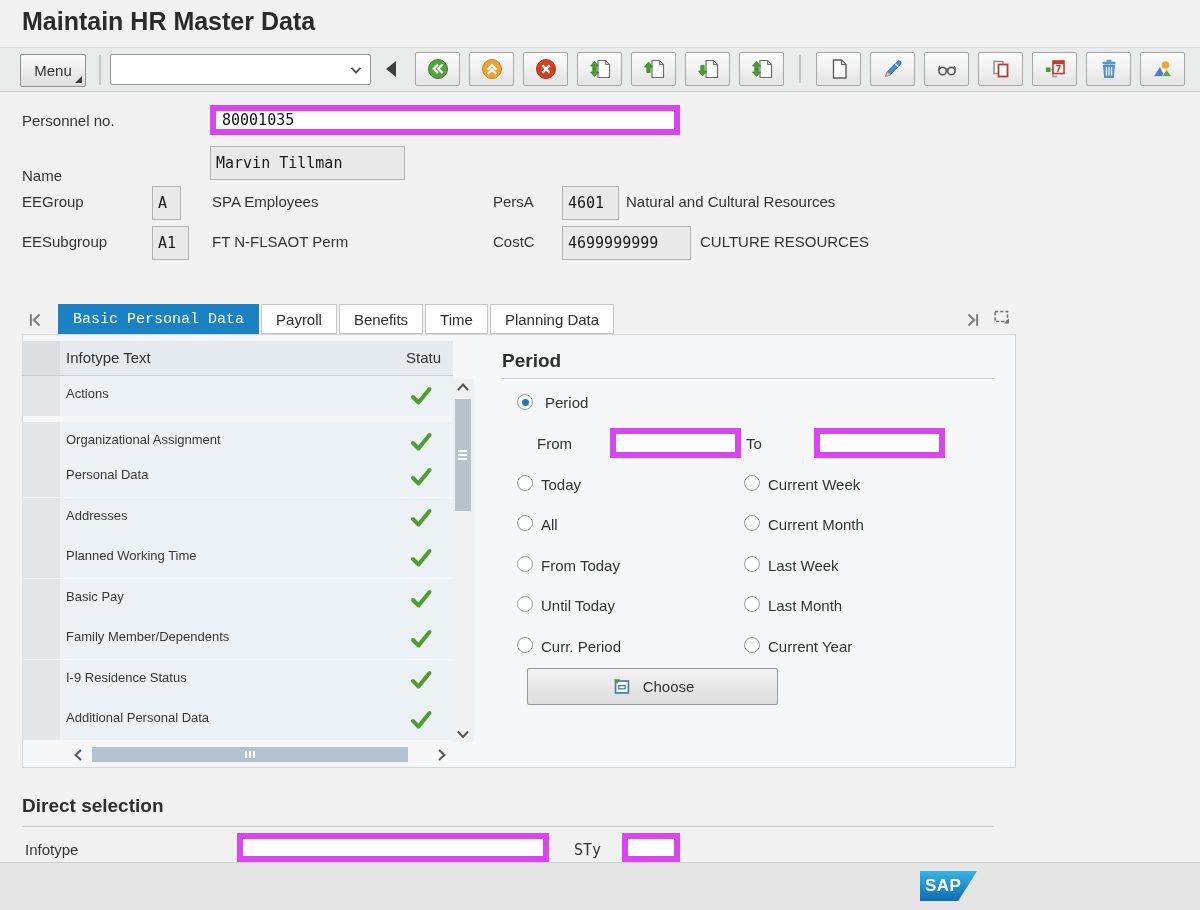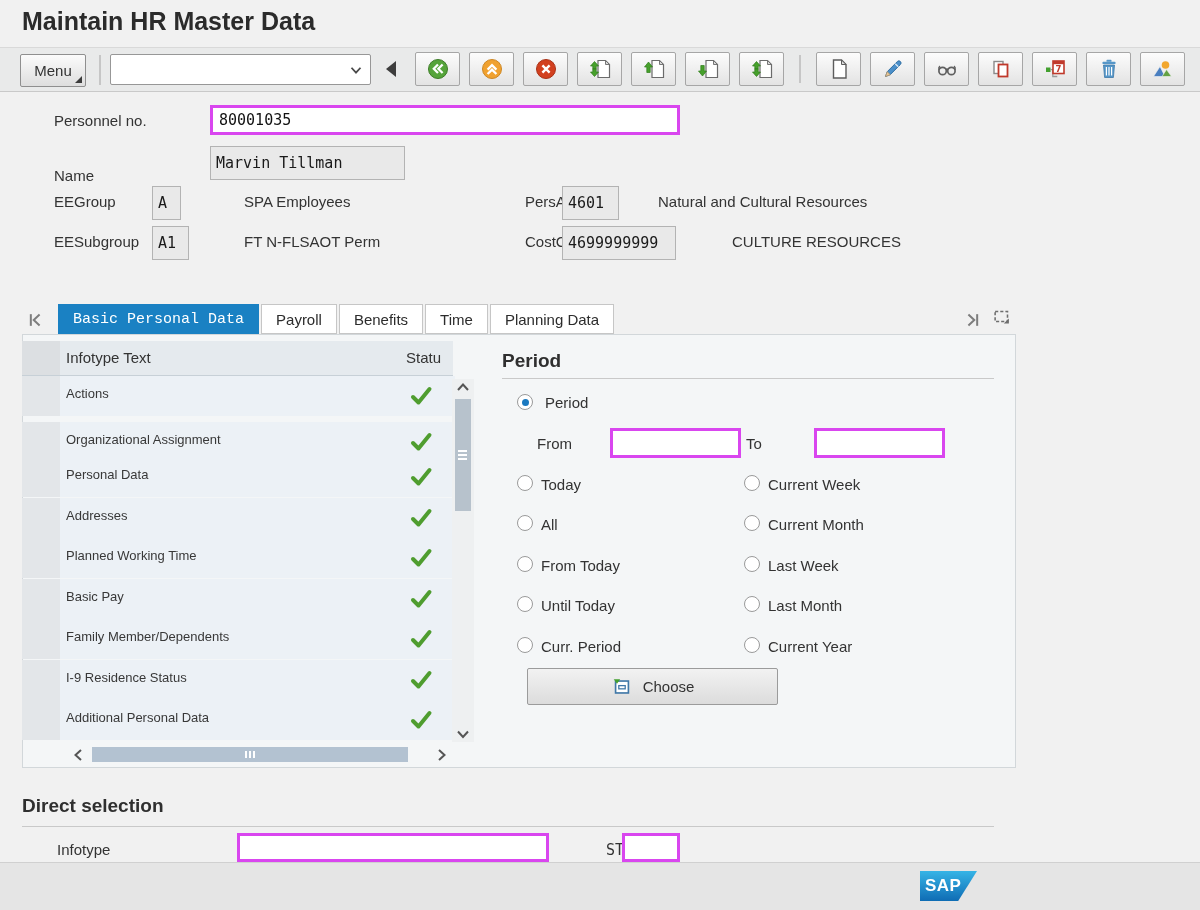--- a/index.html
+++ b/index.html
@@ -24,22 +24,22 @@
   .combo input{position:absolute;left:4px;top:2px;width:225px;height:24px;border:none;outline:none;
     font-size:15px;font-family:"DejaVu Sans Mono",monospace;background:transparent;}
   .combo .caret{position:absolute;right:5px;top:6px;}
   .collapse-arrow{left:386px;top:61px;width:0;height:0;border-top:8px solid transparent;
     border-bottom:8px solid transparent;border-right:10px solid #3d3d3d;}
   .tb-btn{top:52px;width:45px;height:34px;background:linear-gradient(#fcfcfc,#e3e3e3);
     border:1px solid #a6a6a6;border-radius:2px;box-sizing:border-box;
     display:flex;align-items:center;justify-content:center;cursor:default;}
 
   
-  .flabel{font-size:15px;color:#333;margin-left:32px;}
-  .txtinput{background:#fff;border:3px solid #d946ef;box-sizing:border-box;
+  .flabel{font-size:15px;color:#333;}
+  .txtinput{background:#fff;border:6px solid #d946ef;box-sizing:border-box;
     font-family:"DejaVu Sans Mono",monospace;font-size:15px;color:#111;padding:0 6px;outline:none;}
   .grayfield{background:#e9e9e9;border:1px solid #b3b3b3;box-sizing:border-box;
     font-family:"DejaVu Sans Mono",monospace;font-size:15px;color:#1a1a1a;
     display:flex;align-items:center;padding:16px 5px;}
 
   
   .tabstrip{left:58px;top:304px;height:30px;display:flex;gap:2px;}
   .tab{height:30px;line-height:30px;padding:0 14px;font-size:15px;background:#fff;
     border:1px solid #c6c6c6;box-sizing:border-box;color:#2c2c2c;cursor:default;white-space:nowrap;}
   .tab.active{background:#1a81c3;border:1px solid #1a81c3;color:#fff;font-family:Liberation Mono, monospace;}
@@ -225,21 +225,21 @@
 <div class="abs grayfield" style="left:152px;top:186px;width:29px;height:30px;">A</div>
 <div class="abs flabel" style="left:212px;top:193px;">SPA Employees</div>
 <div class="abs flabel" style="left:493px;top:193px;">PersA</div>
 <div class="abs grayfield" style="left:562px;top:186px;width:57px;height:30px;">4601</div>
 <div class="abs flabel" style="left:626px;top:193px;">Natural and Cultural Resources</div>
 
 <div class="abs flabel" style="left:22px;top:233px;">EESubgroup</div>
 <div class="abs grayfield" style="left:152px;top:226px;width:37px;height:30px;">A1</div>
 <div class="abs flabel" style="left:212px;top:233px;">FT N-FLSAOT Perm</div>
 <div class="abs flabel" style="left:493px;top:233px;">CostC</div>
-<div class="abs grayfield" style="left:562px;top:226px;width:114px;height:30px;text-align:right;">4699999999</div>
+<div class="abs grayfield" style="left:562px;top:226px;width:129px;height:30px;text-align:right;">4699999999</div>
 <div class="abs flabel" style="left:700px;top:233px;">CULTURE RESOURCES</div>
 
 <div class="abs" style="left:25px;top:310px;">
   <svg width="20" height="20" viewBox="0 0 24 24">
     <path d="M7 5 v14" stroke="#7d7d7d" stroke-width="2.4"></path>
     <path d="M17.5 5.5 L10.5 12 L17.5 18.5" stroke="#7d7d7d" stroke-width="2.4" fill="none"></path>
   </svg>
 </div>
 <div class="abs tabstrip">
   <div class="tab active">Basic Personal Data</div>

